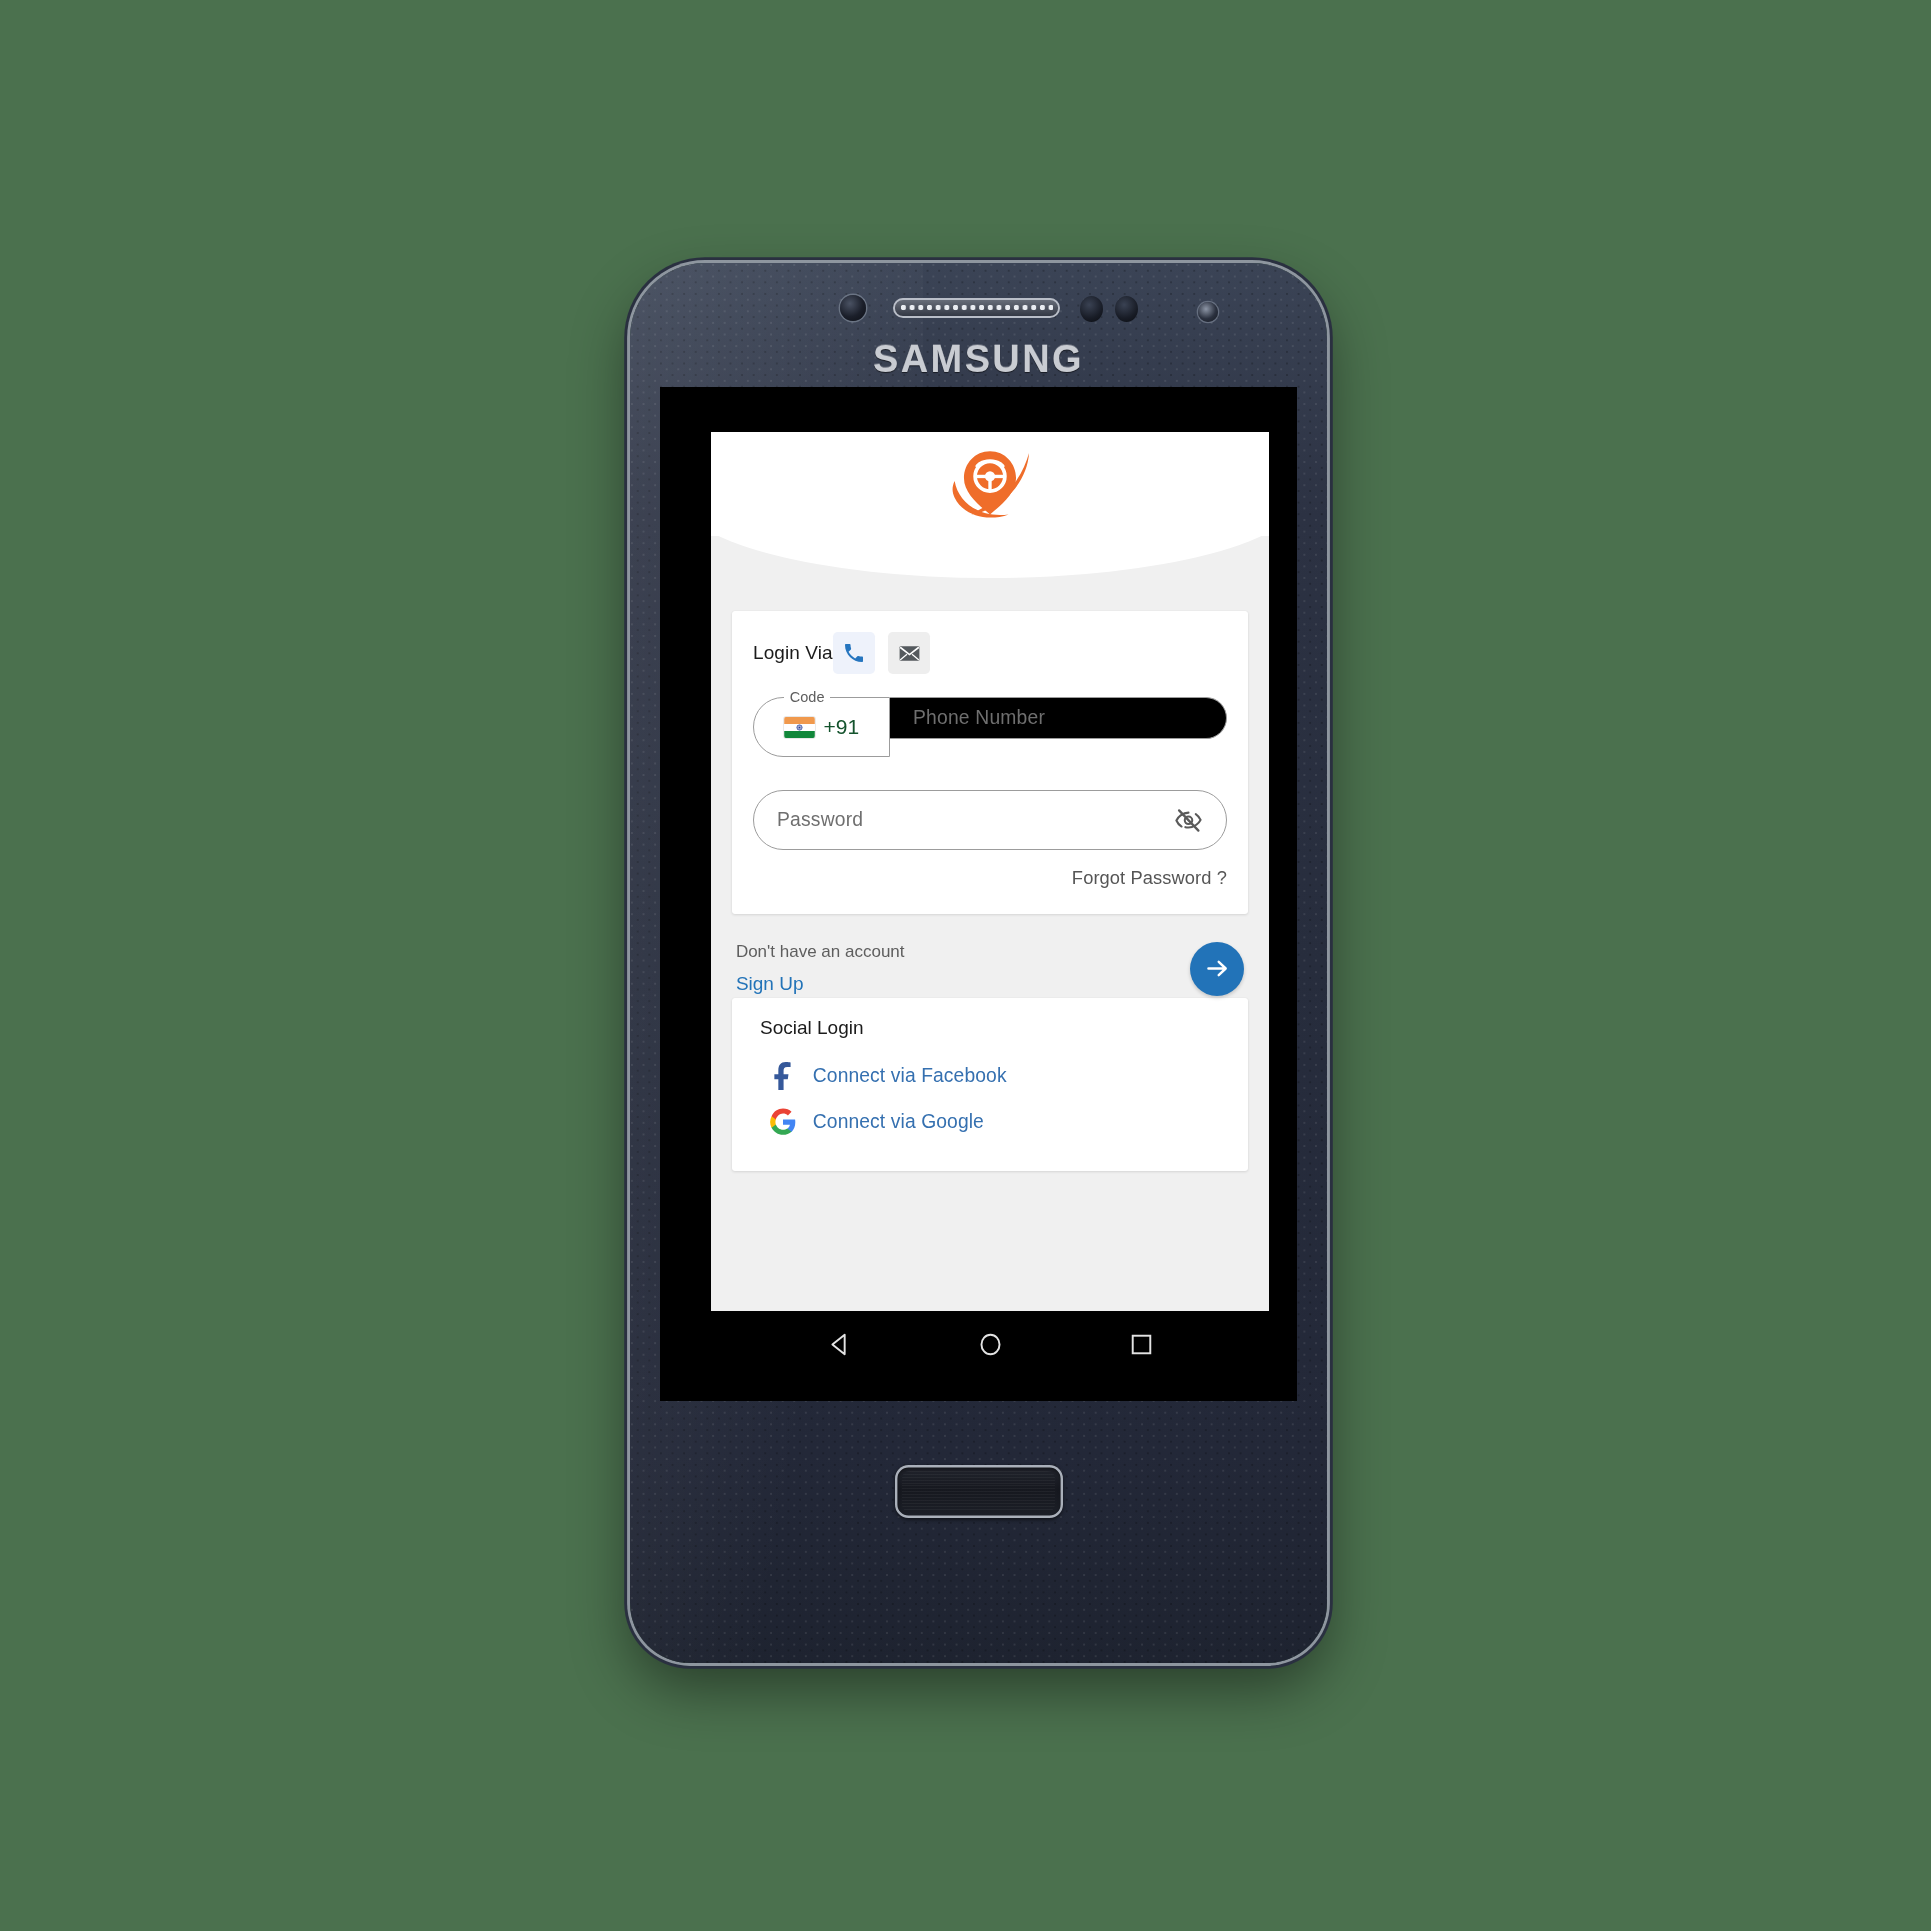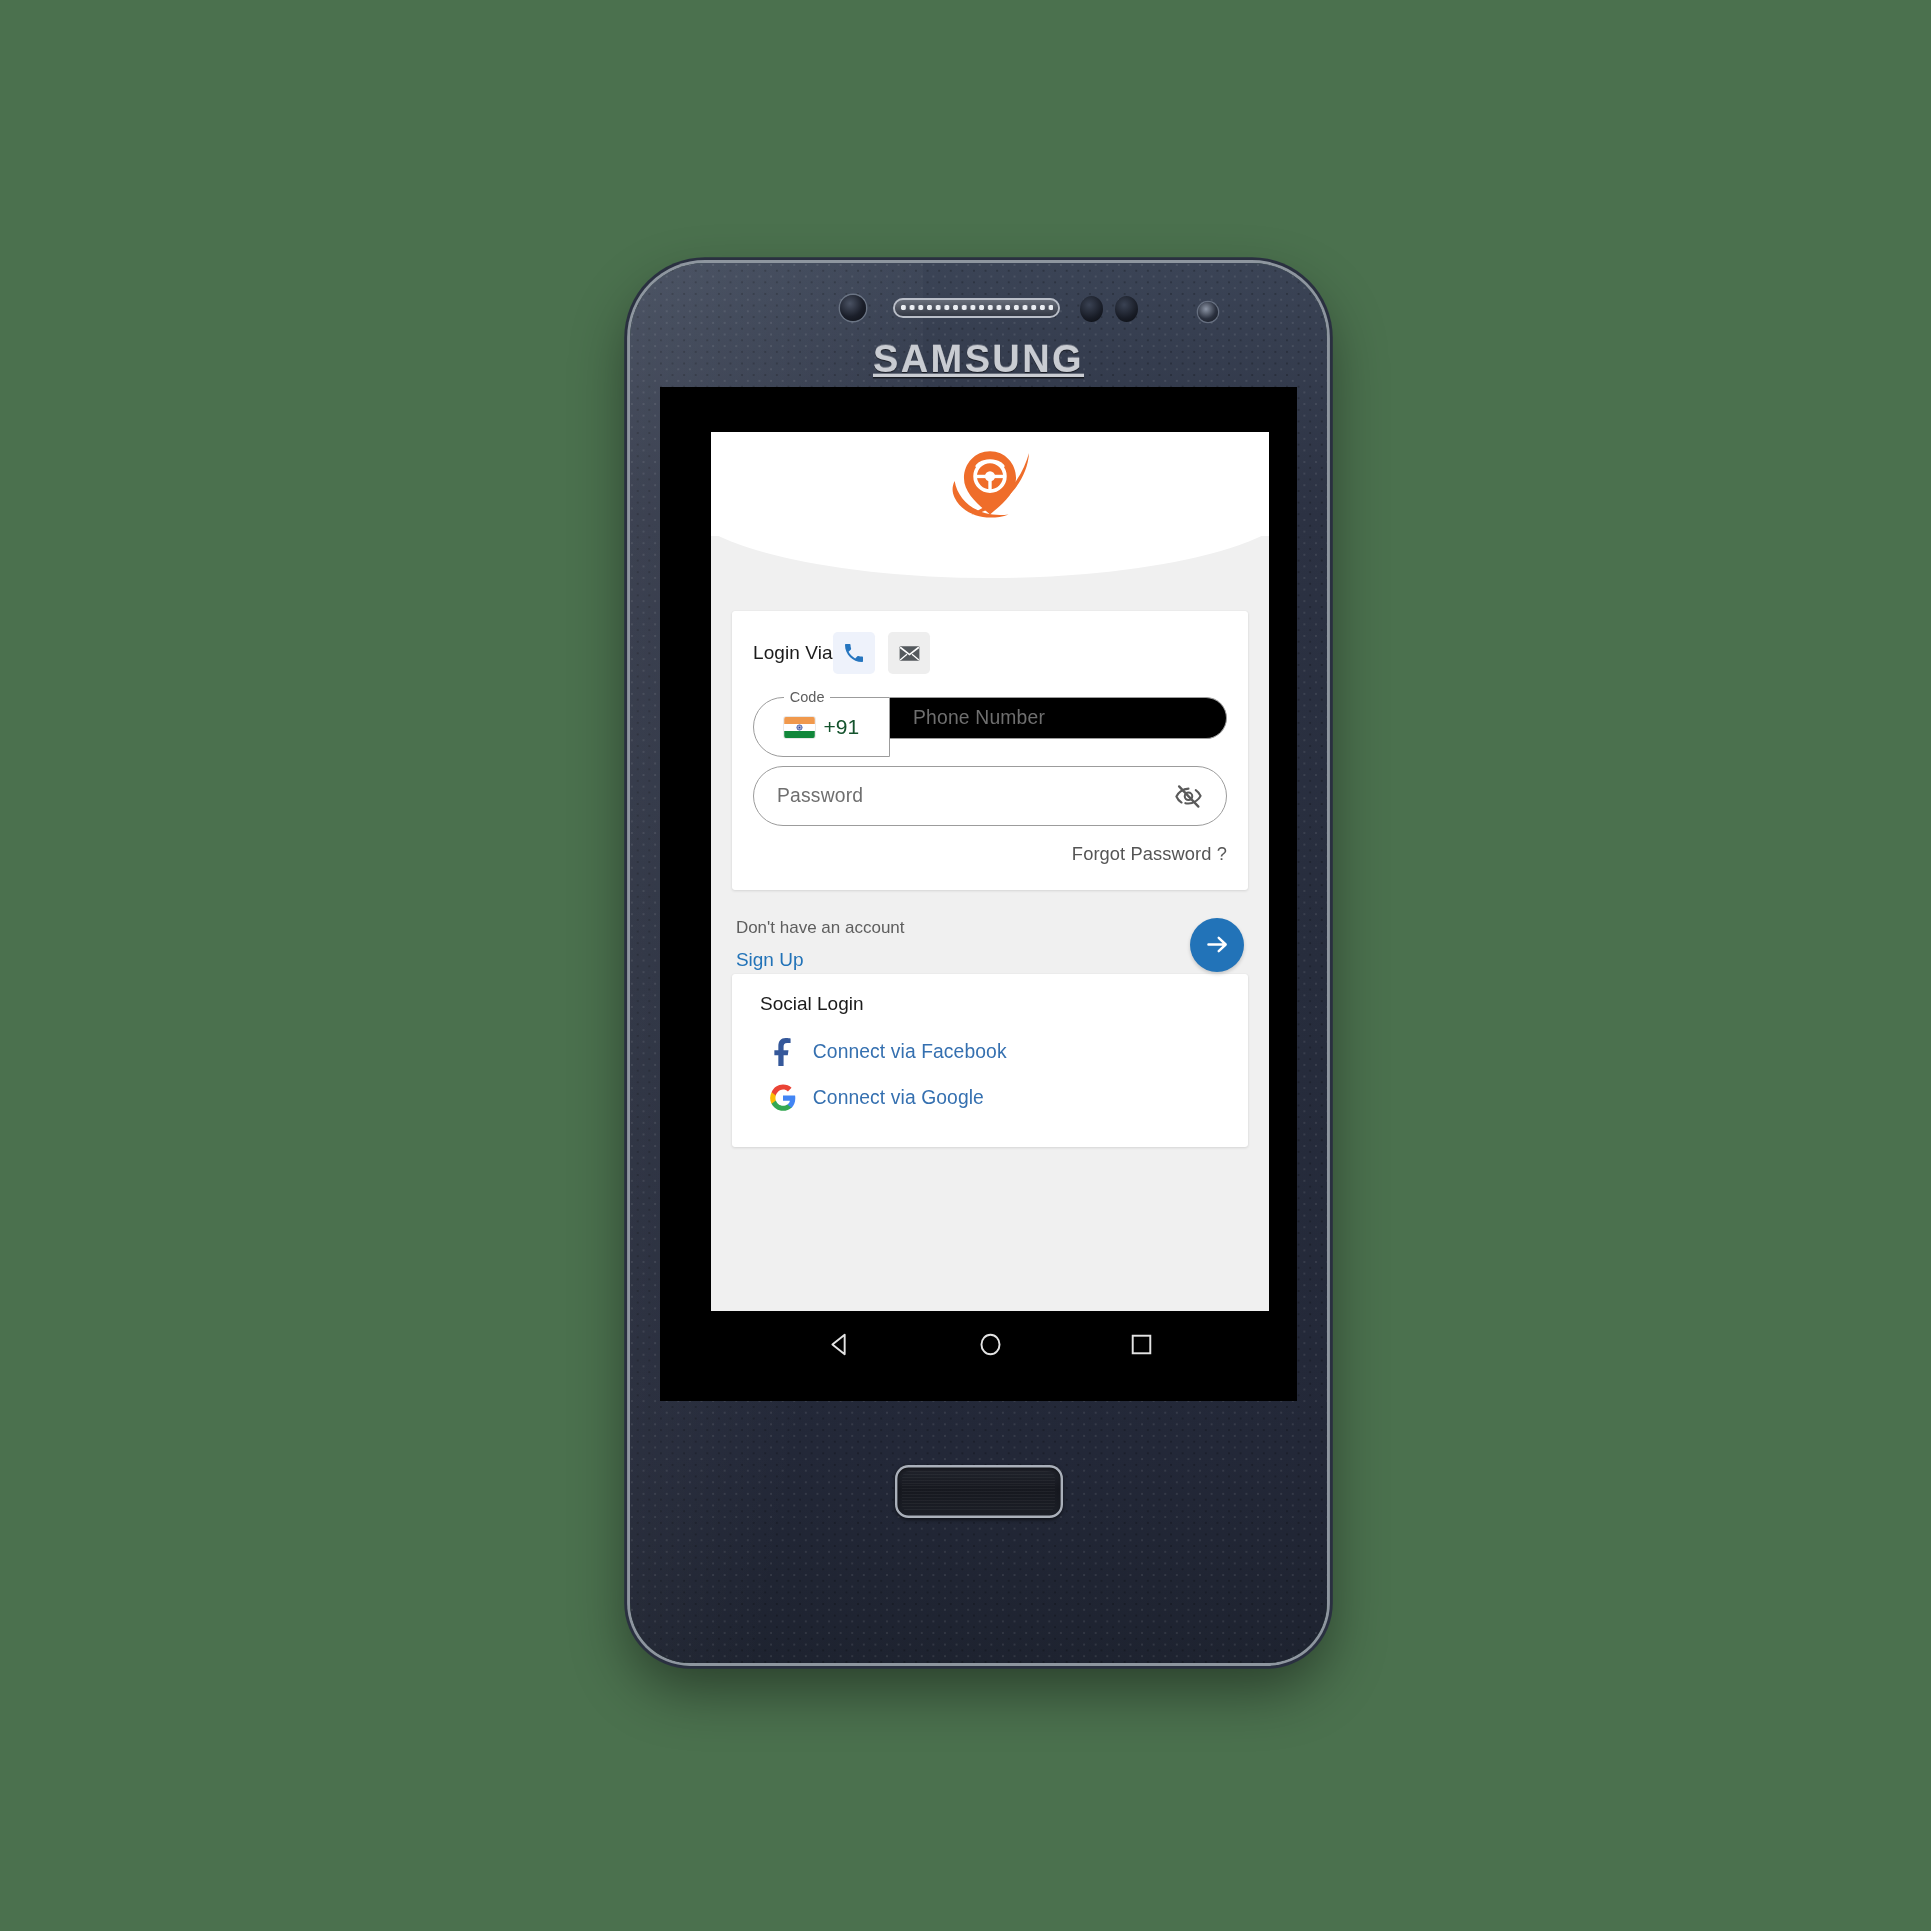--- a/index.html
+++ b/index.html
@@ -93,21 +93,20 @@
   #samsung-wordmark {
     position: absolute;
     top: 75px; left: 0; right: 0;
     text-align: center;
     font-family: "Liberation Sans", sans-serif;
     font-size: 38px;
     font-weight: bold;
     letter-spacing: 2.4px;
     color: #c9ccd2;
     text-shadow: 0 1.4px 1px rgba(0,0,0,0.55), 0 -1px 0.5px rgba(255,255,255,0.25);
-    text-decoration: underline;
   }
 
   
   #screen-bezel {
     position: absolute;
     left: 30px;
     top: 124px;
     width: 637px;
     height: 1014px;
     background: #000000;
@@ -219,21 +218,21 @@
     display: flex; align-items: center; justify-content: center;
     cursor: pointer;
   }
   #method-phone-button { background: #eef2fb; }
   #method-email-button { background: #eeeeee; }
 
   
   #phone-row {
     display: flex;
     align-items: stretch;
-    margin-bottom: 9px;
+    margin-bottom: 33px;
   }
   #country-code-field {
     position: relative;
     width: 137px;
     height: 60px;
     border: 1.4px solid #9c9c9c;
     border-right: 1.4px solid #9c9c9c;
     border-radius: 30px 0 0 30px;
     display: flex;
     align-items: center;

